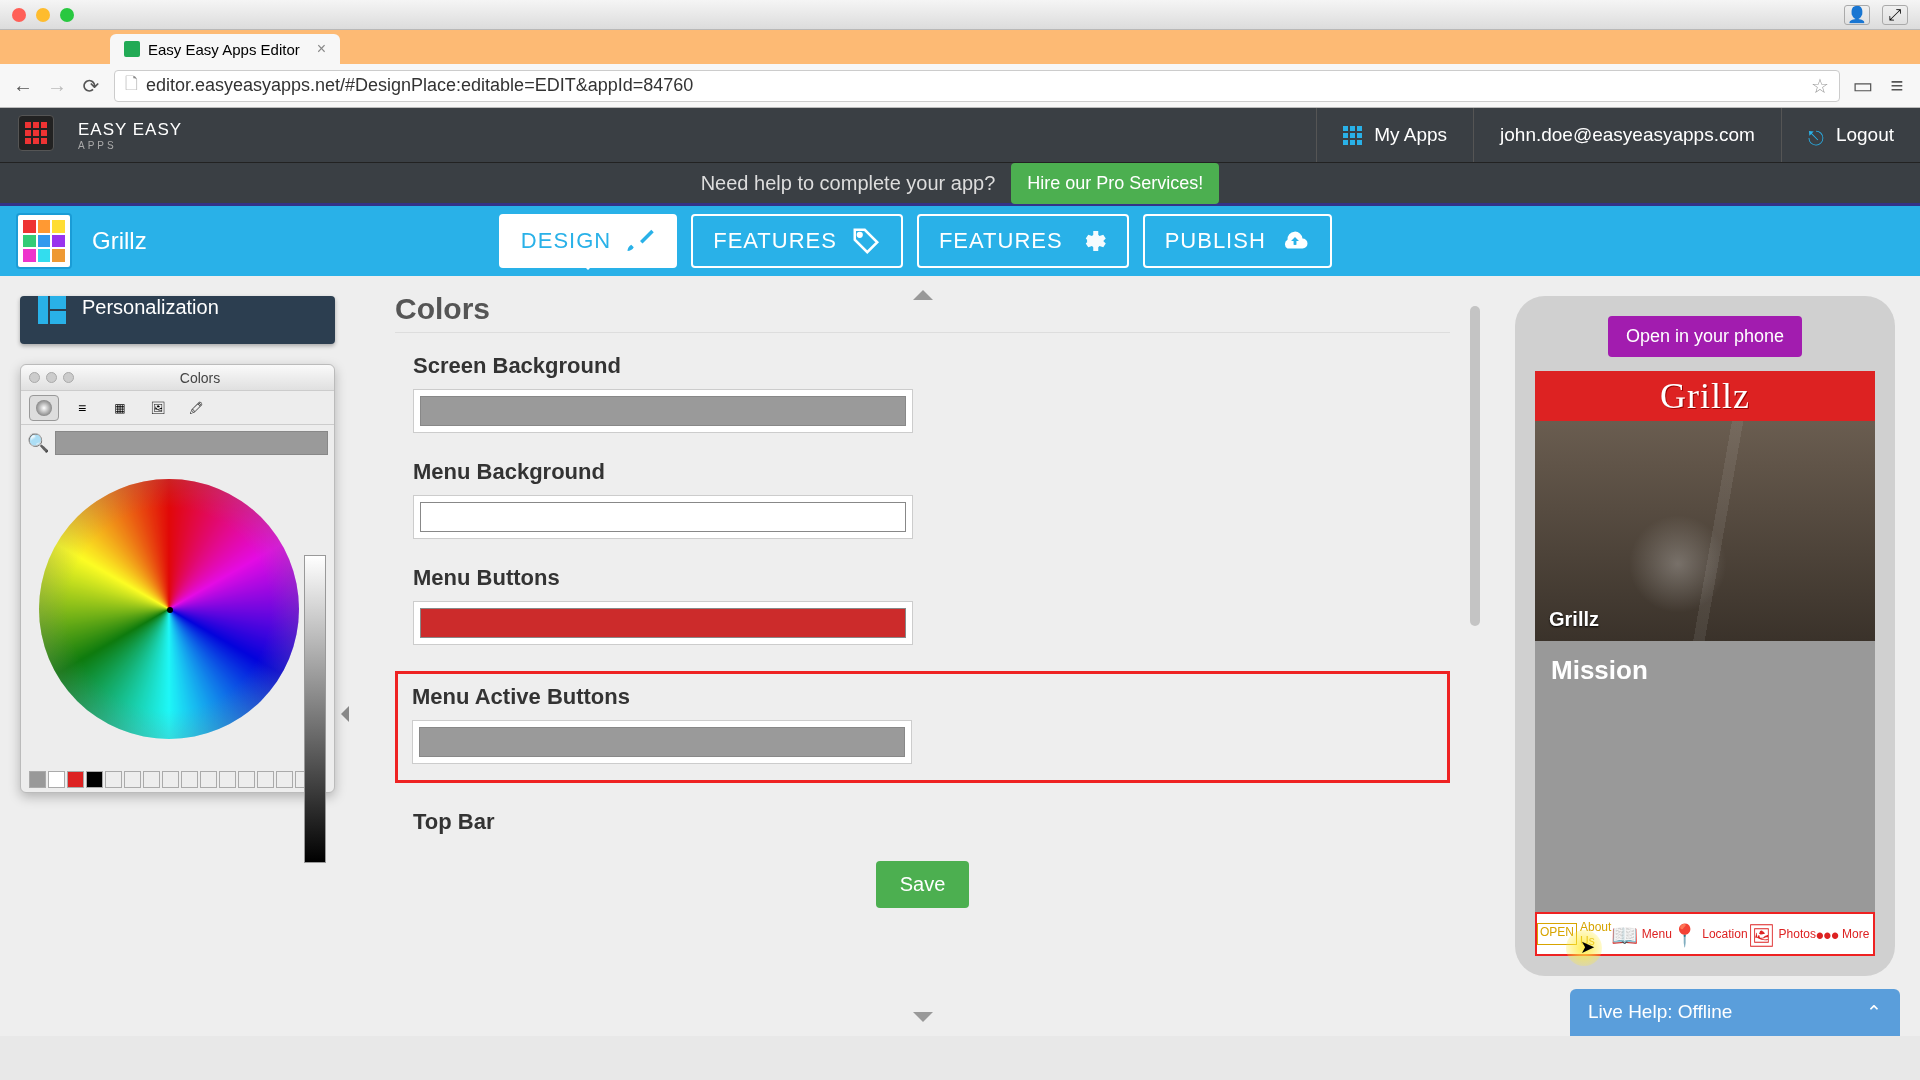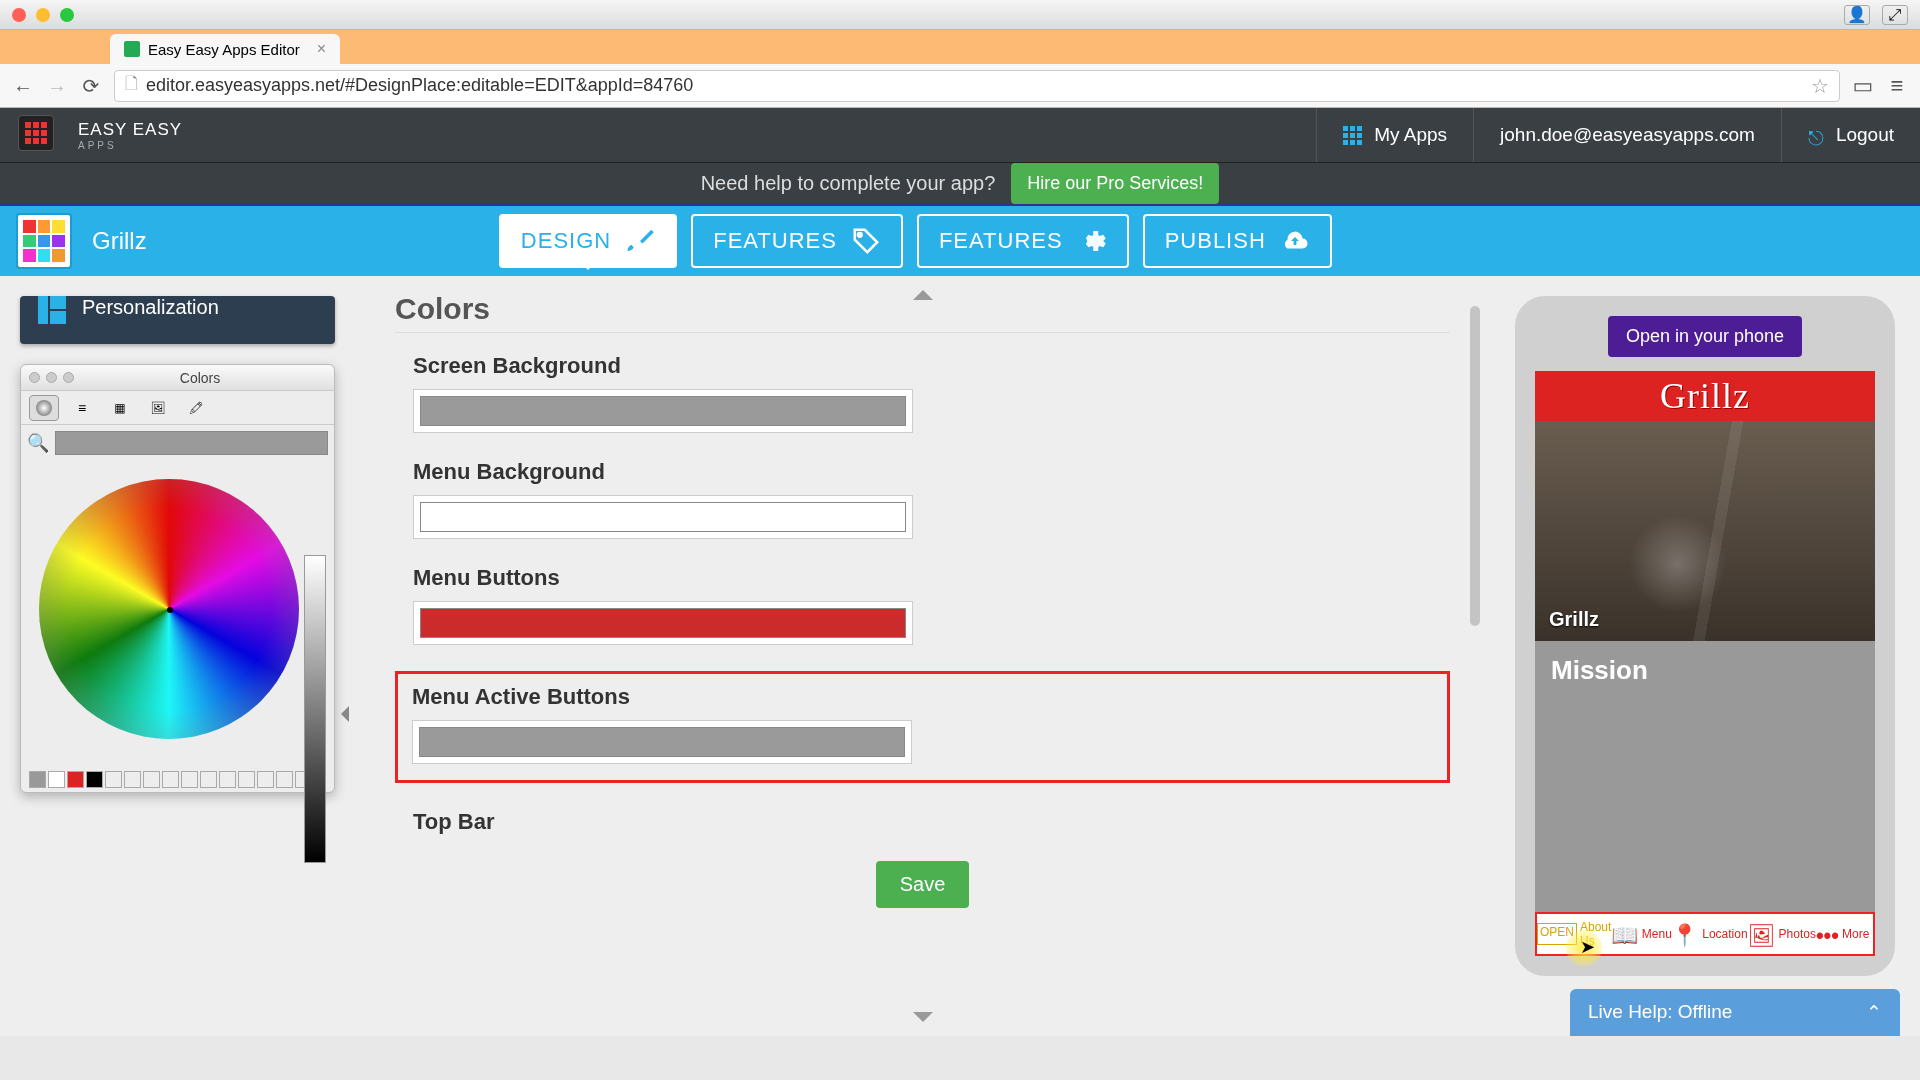--- a/index.html
+++ b/index.html
@@ -105,21 +105,21 @@
 .color-well { width:500px; height:44px; background:#fff; border:1px solid #ccc; display:flex; align-items:center; padding:6px; }
 .color-well .bar { flex:1; height:100%; border:1px solid #888; }
 .field.highlight { border:3px solid #e22; padding: 10px 14px 16px 14px; margin-left:0; }
 .save-btn { background:#4caf50; color:#fff; border:none; border-radius:4px; padding:12px 24px; font-size:20px; margin: 0 auto; display:block; }
 .scroll-arrow { position:absolute; left:50%; transform:translateX(-50%); width:0;height:0; border:10px solid transparent; }
 .scroll-arrow.up { top:4px; border-bottom-color:#999; }
 .scroll-arrow.down { bottom:4px; border-top-color:#999; }
 
 
 .phone { width:380px; background:#d0d0d0; border-radius:30px; padding: 20px; margin:0 auto; display:flex; flex-direction:column; height:680px; }
-.open-btn { background:#4c1d95; color:#fff; border:none; border-radius:4px; padding:10px 18px; font-size:18px; align-self:center; margin-bottom:14px; }
+.open-btn { background:#a21caf; color:#fff; border:none; border-radius:4px; padding:10px 18px; font-size:18px; align-self:center; margin-bottom:14px; }
 .ph-header { background:#d22; color:#fff; text-align:center; font-family: Georgia, serif; font-size:36px; padding:4px 0; letter-spacing:1px; text-shadow:1px 1px 0 #900; }
 .ph-hero { height:220px; background: #4a3f35; position:relative; background-image:
   linear-gradient(100deg, rgba(0,0,0,0) 52%, rgba(255,255,255,0.08) 52%, rgba(255,255,255,0.08) 55%, rgba(0,0,0,0) 55%),
   radial-gradient(circle at 42% 65%, rgba(255,255,255,0.25) 0%, rgba(255,255,255,0) 20%),
   linear-gradient(#6a5d50,#3a322a);
 }
 .ph-hero .caption { position:absolute; bottom:10px; left:14px; color:#fff; font-weight:bold; font-size:20px; text-shadow:0 1px 2px #000; }
 .ph-body { background:#999; flex:1; padding:14px 16px; color:#fff; overflow:hidden; }
 .ph-body h2 { font-size:26px; margin-bottom:10px; }
 .ph-body p { font-size:15px; line-height:1.5; }

